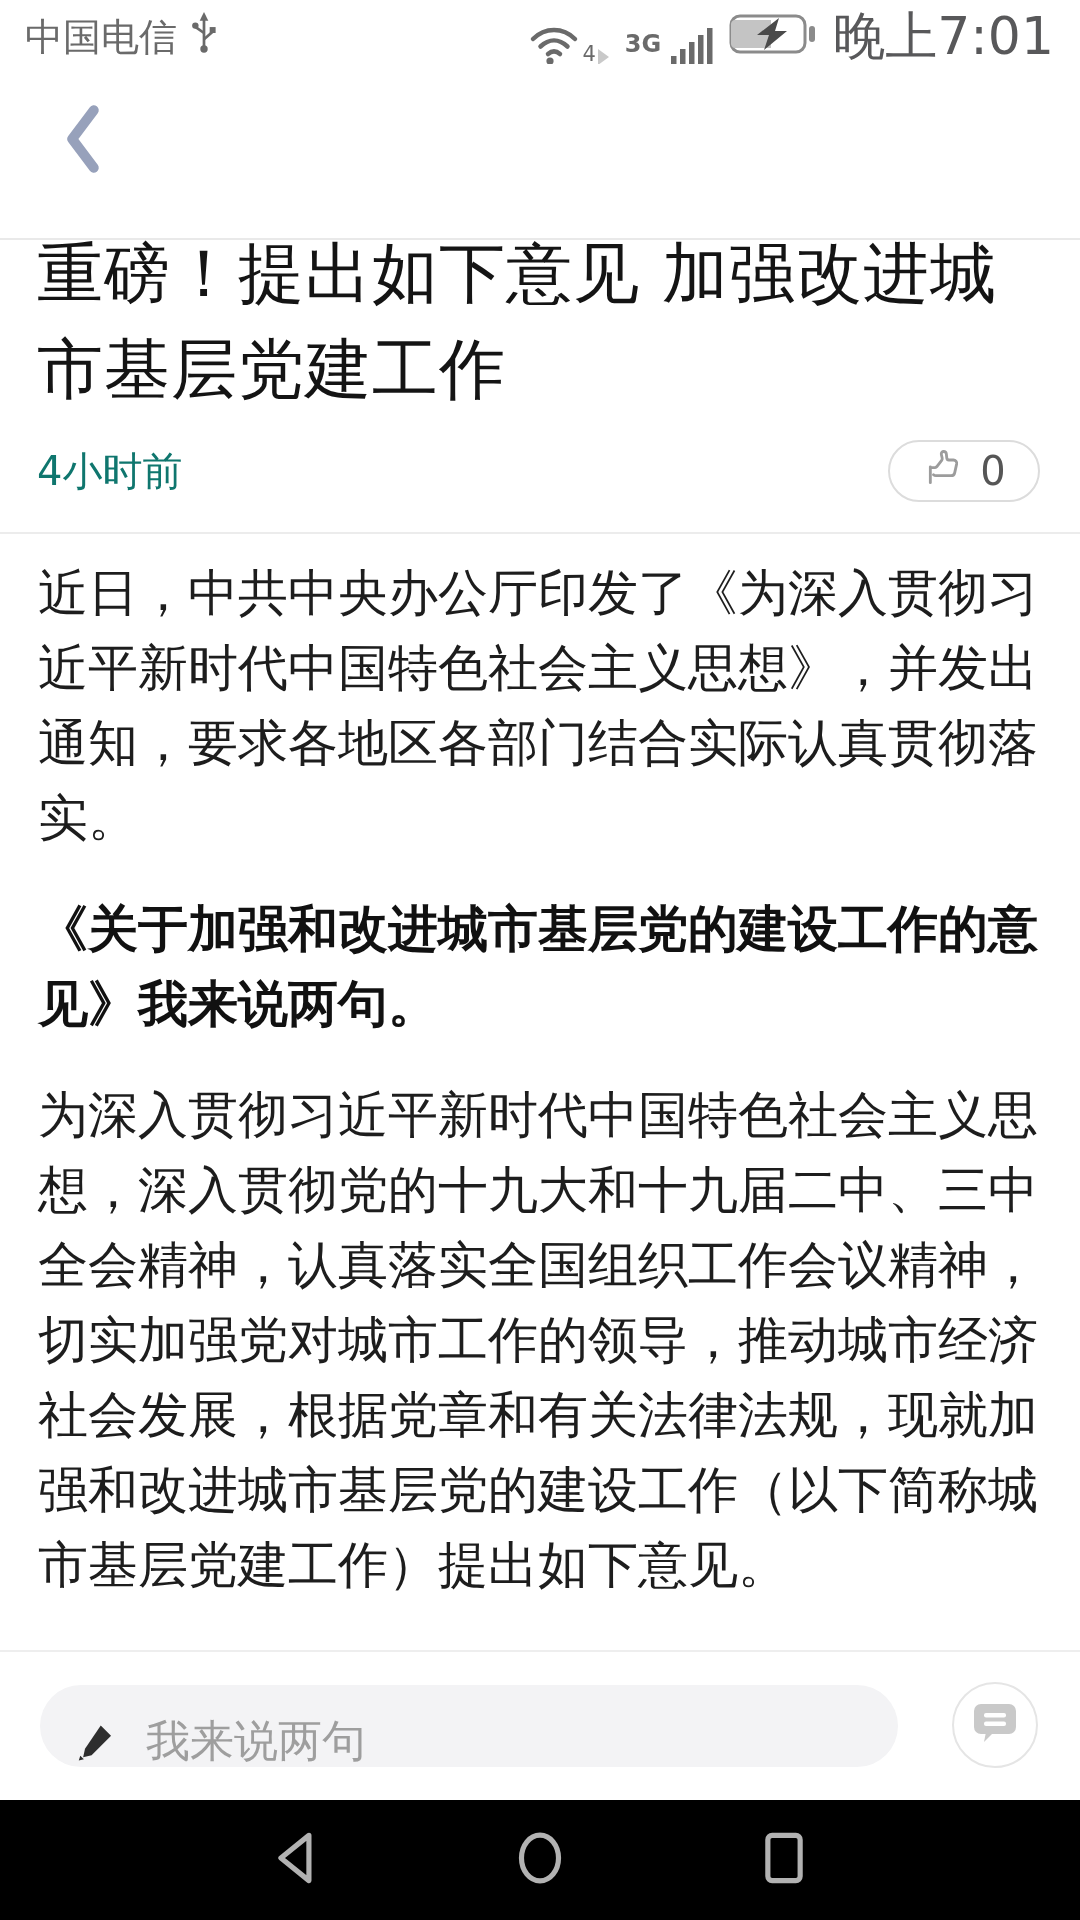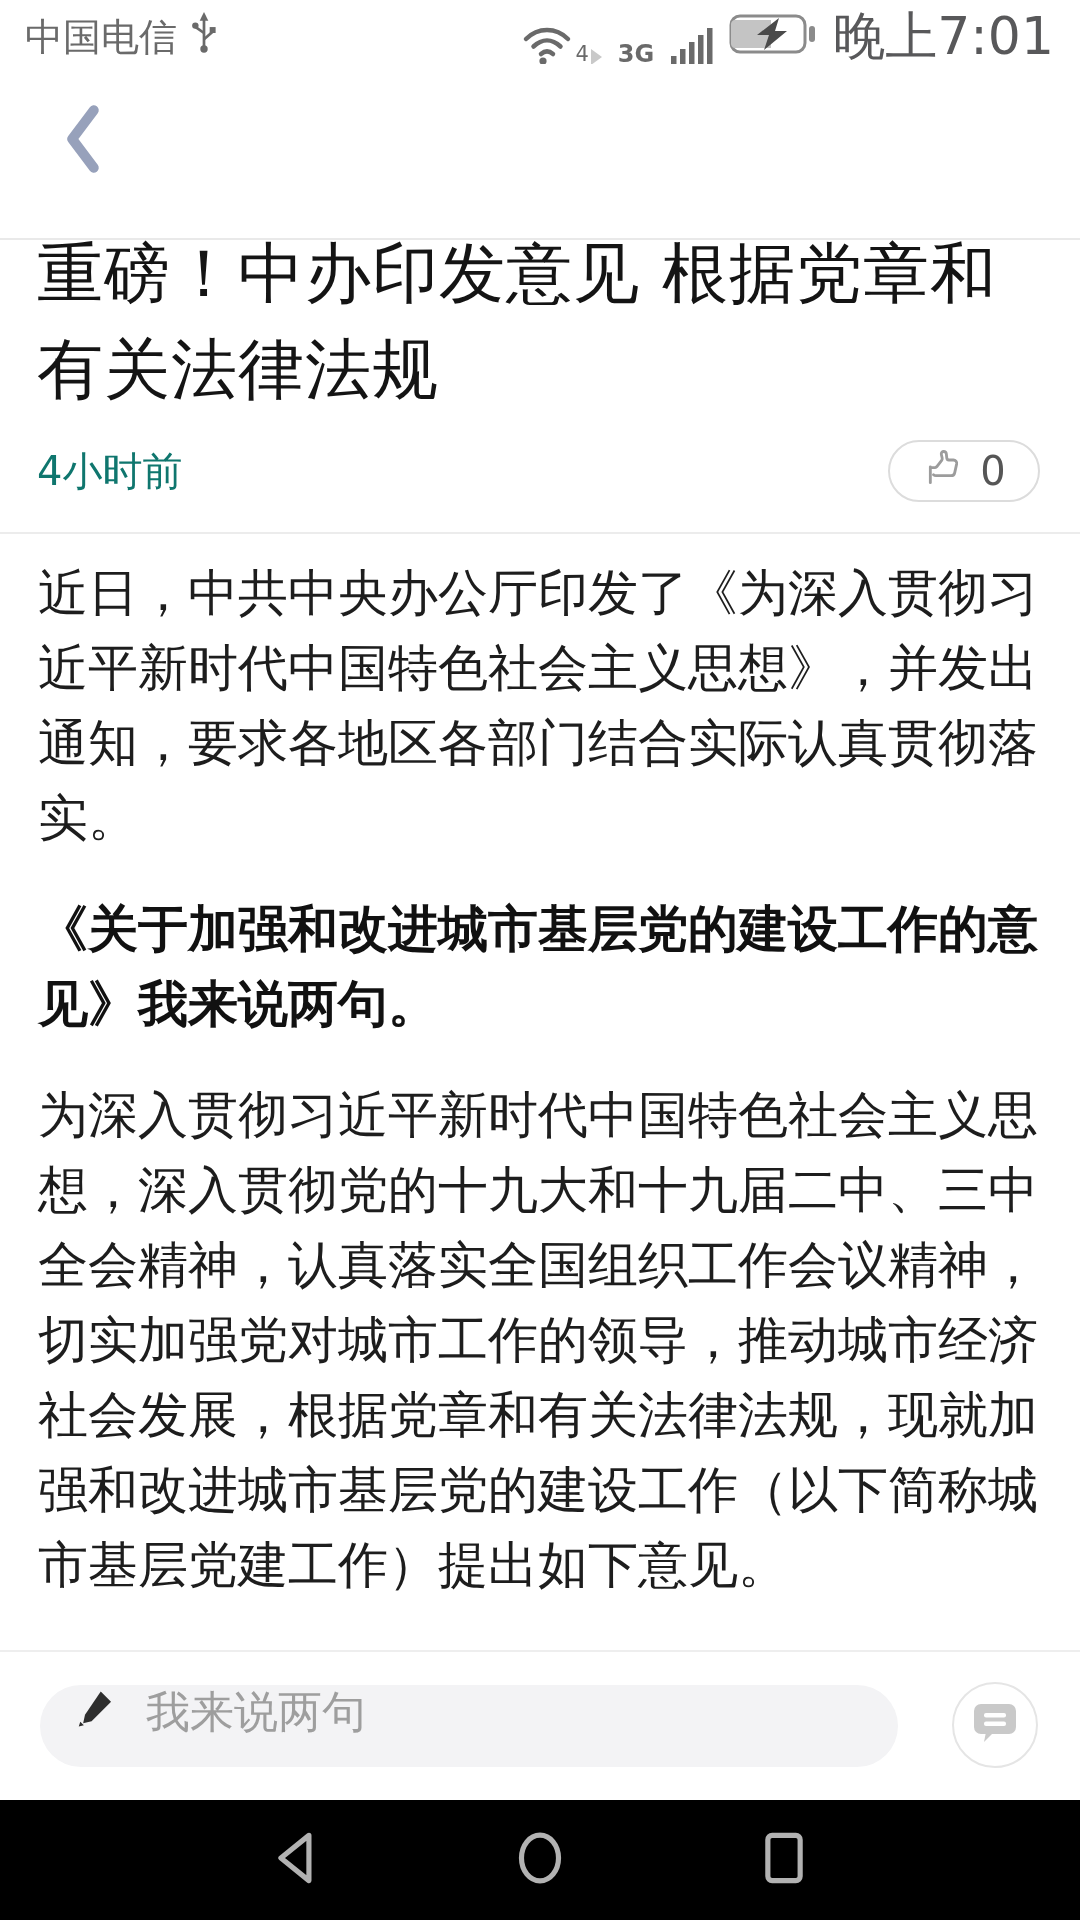--- a/index.html
+++ b/index.html
@@ -15,21 +15,21 @@
     display:flex; align-items:center; justify-content:space-between;
     padding:10px 26px 0 24px; box-sizing:border-box;
     color:#6a6a6a; font-size:38px;
   }
   .sb-left { display:flex; align-items:center; gap:12px; }
   .sb-right { display:flex; align-items:flex-end; gap:16px; color:#58585a; }
   .wifi-wrap { display:flex; align-items:flex-end; gap:2px; }
   .wifi-badge { font-size:21px; color:#6a6a6a; line-height:1; padding-bottom:1px; }
   .wifi-tri { width:0; height:0; border-left:11px solid #c9c9c9;
     border-top:8px solid transparent; border-bottom:8px solid transparent; margin-bottom:1px;}
-  .sig-wrap { display:flex; align-items:flex-end; gap:17px; }
+  .sig-wrap { display:flex; align-items:center; gap:10px; }
   .sig-type { font-size:24px; font-weight:bold; color:#6a6a6a; line-height:1; margin-top:0px; }
   .time { font-size:52px; color:#58585a; line-height:1.1; }
 
   
   .app-header {
     position:absolute; top:64px; left:0; width:100%; height:176px;
     background:#fff; border-bottom:2px solid #e9e9e9; box-sizing:border-box;
   }
   .back-button { position:absolute; left:48px; top:32px; width:70px; height:90px;
     display:flex; align-items:center; justify-content:center; cursor:pointer; }
@@ -57,21 +57,21 @@
   .article-body p { margin:0 0 36px 0; }
   .article-body p.bold { font-weight:bold; color:#111; }
 
   
   .comment-bar {
     position:absolute; top:1650px; left:0; width:100%; height:150px;
     background:#ffffff; border-top:2px solid #eeeeee; box-sizing:border-box;
   }
   .comment-input-pill {
     position:absolute; left:40px; top:33px; width:858px; height:82px;
-    background:#f3f3f5; border-radius:41px; display:flex; align-items:flex-start;
+    background:#f3f3f5; border-radius:41px; display:flex; align-items:flex-end;
     padding:0 30px 0 34px; box-sizing:border-box; gap:26px;
   }
   .comment-input-pill input {
     flex:1; background:transparent; border:none; outline:none;
     font-family:inherit; font-size:44px; color:#333;
   }
   .comment-input-pill input::placeholder { color:#9e9e9e; opacity:1; }
   .comment-bubble-button {
     position:absolute; right:42px; top:30px; width:86px; height:86px;
     border:2px solid #e5e5e5; border-radius:50%; background:#fff;
@@ -144,21 +144,21 @@
   <div class="app-header">
     <div class="back-button">
       <span>
         <svg width="46" height="72" viewBox="0 0 24 40">
           <polyline points="18,4 6,20 18,36" stroke="#97a1bb" stroke-width="5.5" fill="none" stroke-linecap="round" stroke-linejoin="round"></polyline>
         </svg>
       </span>
     </div>
   </div>
 
-  <div class="article-title">重磅！中办印发意见 根据党章和有关法律法规</div>
+  <div class="article-title">重磅！提出如下意见 加强改进城市基层党建工作</div>
 
   <div class="meta-row">
     <span class="meta-time">4小时前</span>
     <div class="like-button">
       <span>
         <svg width="40" height="40" viewBox="0 0 24 24">
           <path d="M5 10.7 V20.2 M5 11.2 h2.7 c.4 0 .8-.2 1.1-.5 l3-3.9 c.3-.4.4-.9.3-1.4 l-.5-2.1 c-.2-.9.5-1.8 1.4-1.8 .8 0 1.5.6 1.6 1.4 l.3 2.7 c.1.6.6 1 1.1 1 h2.9 c1.2 0 2.1 1.1 1.9 2.3 l-1.2 5.4 c-.2 1-1.1 1.7-2.1 1.7 H8.4 c-.6 0-1.1-.2-1.5-.6" stroke="#9c9c9c" stroke-width="1.7" fill="none" stroke-linecap="round" stroke-linejoin="round"></path>
         </svg>
       </span>
       <span class="like-count">0</span>

